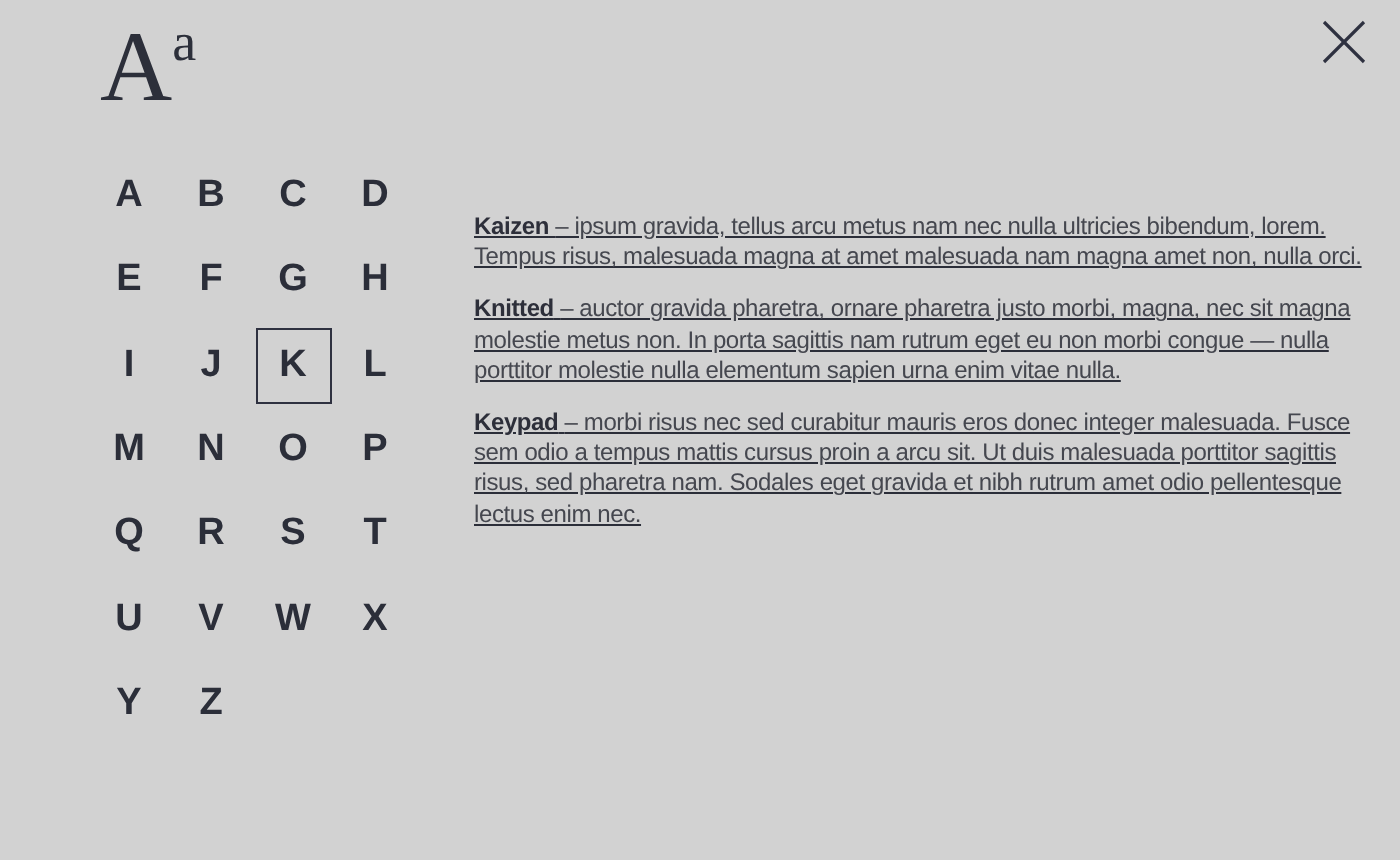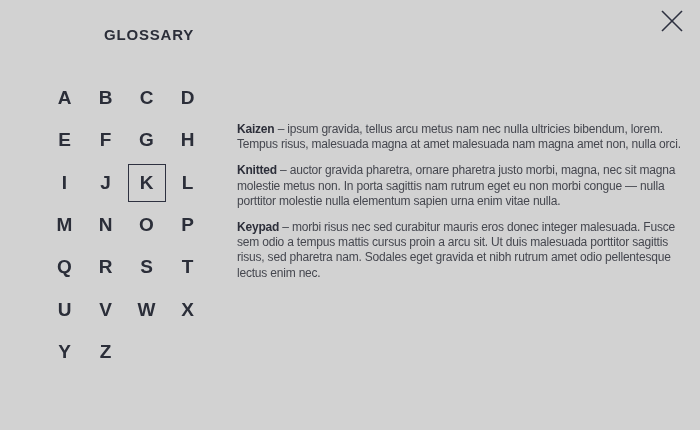--- a/index.html
+++ b/index.html
@@ -66,42 +66,45 @@
     position: absolute;
     left: 50%; top: 50%;
     width: 36px; height: 36px;
     transform: translate(-50%, -50%);
     border: 1.5px solid #2e3140;
   }
 
   
   .entries {
     position: absolute;
-    left: 237px; top: 122px;
+    left: 237px; top: 106px;
     width: 448px;
+    text-decoration: underline;
   }
   .entry {
     font-size: 12px;
     line-height: 15.2px;
     letter-spacing: -0.2px;
     color: #45474f;
     margin-bottom: 11px;
   }
   .entry .term {
     font-weight: bold;
     color: #2d2f3a;
   }
 </style>
 </head>
 <body>
 
 <div class="window">
 
+  <div class="logo">
+    <span class="logo-A">A</span><span class="logo-a">a</span>
+  </div>
 
-  <h1 class="page-title">GLOSSARY</h1>
 
   <button class="close-btn" aria-label="Close">
     <svg width="24" height="24" viewBox="0 0 24 24">
       <line x1="2" y1="2" x2="22" y2="22" stroke="#2e3140" stroke-width="1.6"></line>
       <line x1="22" y1="2" x2="2" y2="22" stroke="#2e3140" stroke-width="1.6"></line>
     </svg>
   </button>
 
   <div class="alpha-grid" id="alpha-grid">
       <div class="letter-cell">A</div>

